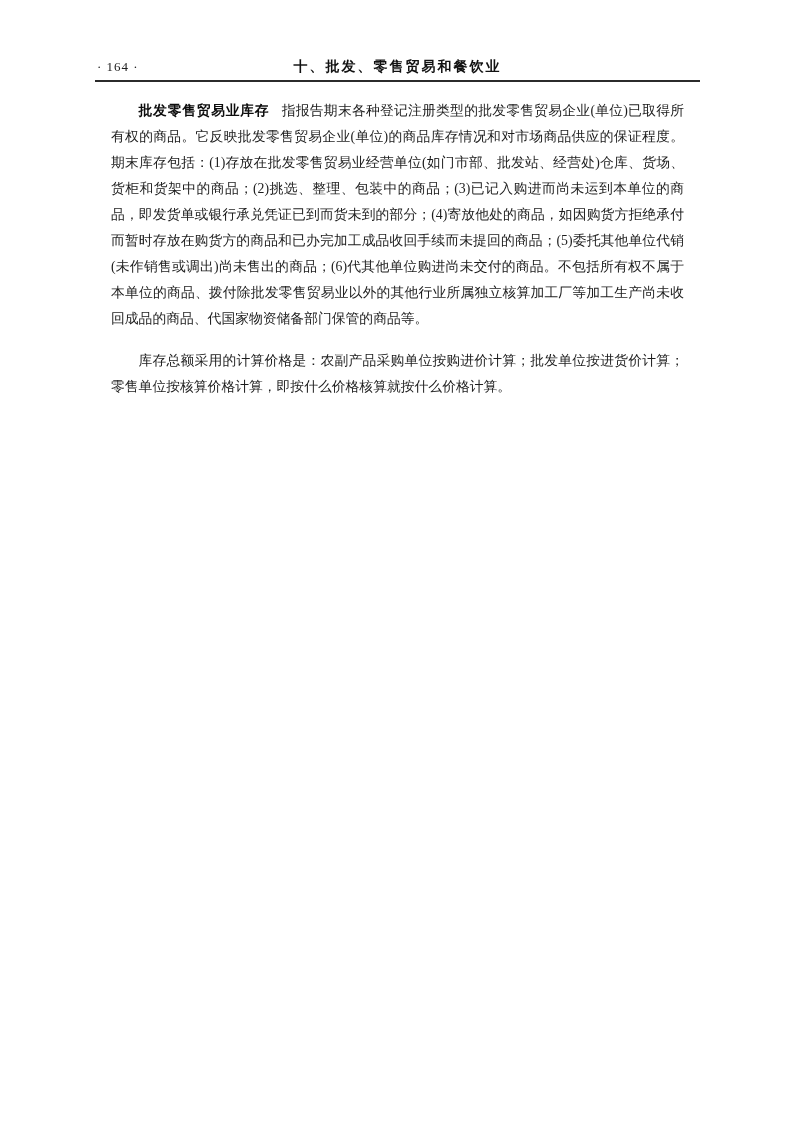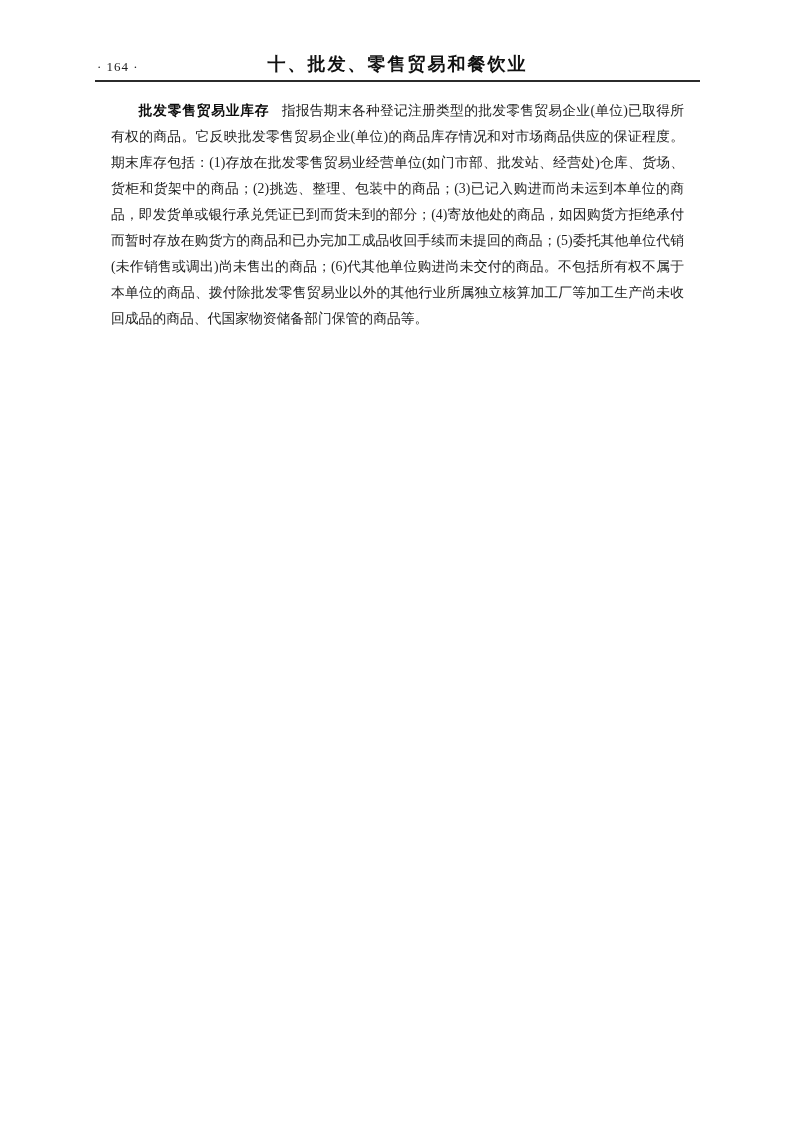--- a/index.html
+++ b/index.html
@@ -32,21 +32,21 @@
     color: #1c1c1c;
   }
   .chapter-title {
     position: absolute;
     left: 0;
     right: 0;
     bottom: 4px;
     text-align: center;
     font-family: "Liberation Sans", "DejaVu Sans", sans-serif;
     font-weight: 700;
-    font-size: 18px;
+    font-size: 14px;
     letter-spacing: 2px;
     color: #111111;
   }
   .body-text {
     margin-top: 12px;
     font-size: 13.8px;
     line-height: 26px;
     text-align: justify;
     color: #1c1c1c;
   }
@@ -66,14 +66,15 @@
 <body>
 
 <div class="page">
   <header class="page-header">
     <span class="page-number">· 164 ·</span>
     <span class="chapter-title">十、批发、零售贸易和餐饮业</span>
   </header>
 
   <main class="body-text">
     <p class="para"><span class="term">批发零售贸易业库存</span><span>指报告期末各种登记注册类型的批发零售贸易企业(单位)已取得所有权的商品。它反映批发零售贸易企业(单位)的商品库存情况和对市场商品供应的保证程度。期末库存包括：(1)存放在批发零售贸易业经营单位(如门市部、批发站、经营处)仓库、货场、货柜和货架中的商品；(2)挑选、整理、包装中的商品；(3)已记入购进而尚未运到本单位的商品，即发货单或银行承兑凭证已到而货未到的部分；(4)寄放他处的商品，如因购货方拒绝承付而暂时存放在购货方的商品和已办完加工成品收回手续而未提回的商品；(5)委托其他单位代销(未作销售或调出)尚未售出的商品；(6)代其他单位购进尚未交付的商品。不包括所有权不属于本单位的商品、拨付除批发零售贸易业以外的其他行业所属独立核算加工厂等加工生产尚未收回成品的商品、代国家物资储备部门保管的商品等。</span></p>
+    <p class="para">库存总额采用的计算价格是：农副产品采购单位按购进价计算；批发单位按进货价计算；零售单位按核算价格计算，即按什么价格核算就按什么价格计算。</p>
   </main>
 </div>
 
 </body></html>

